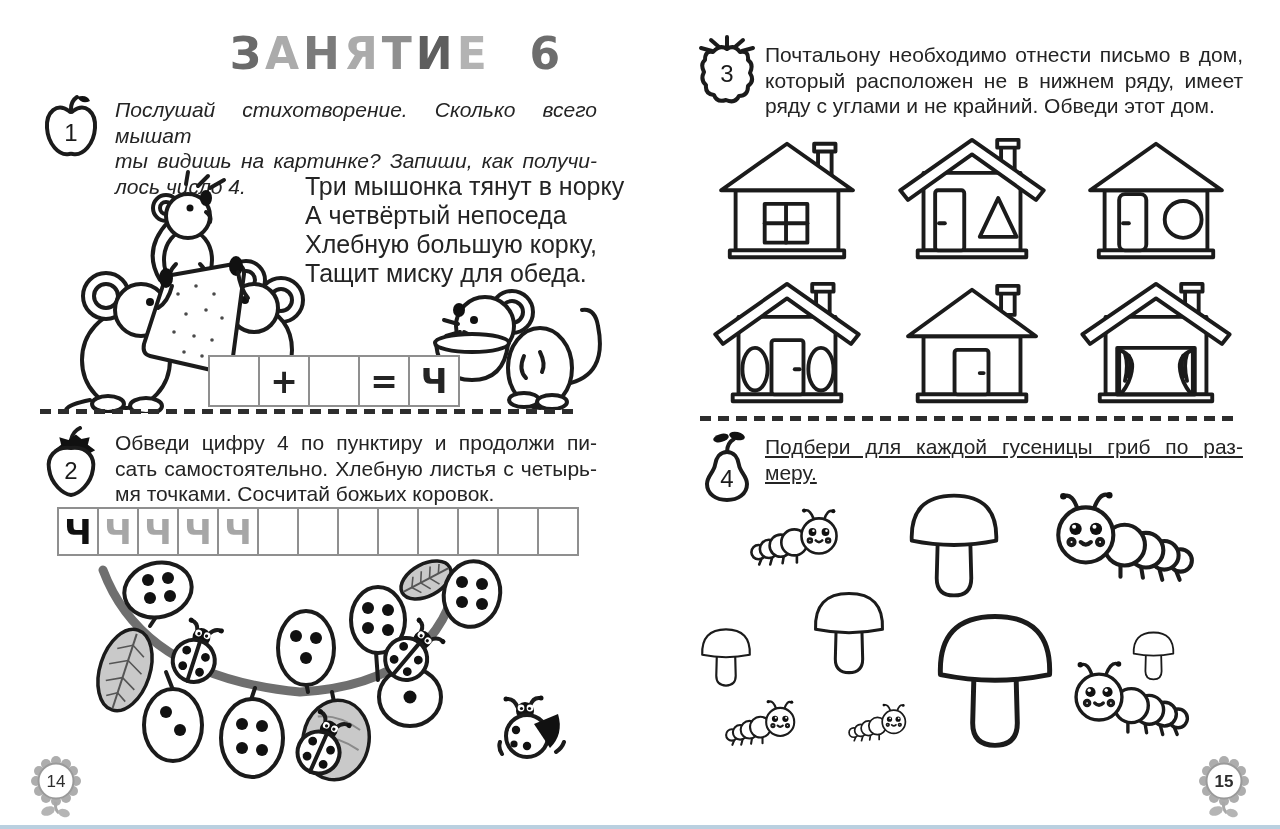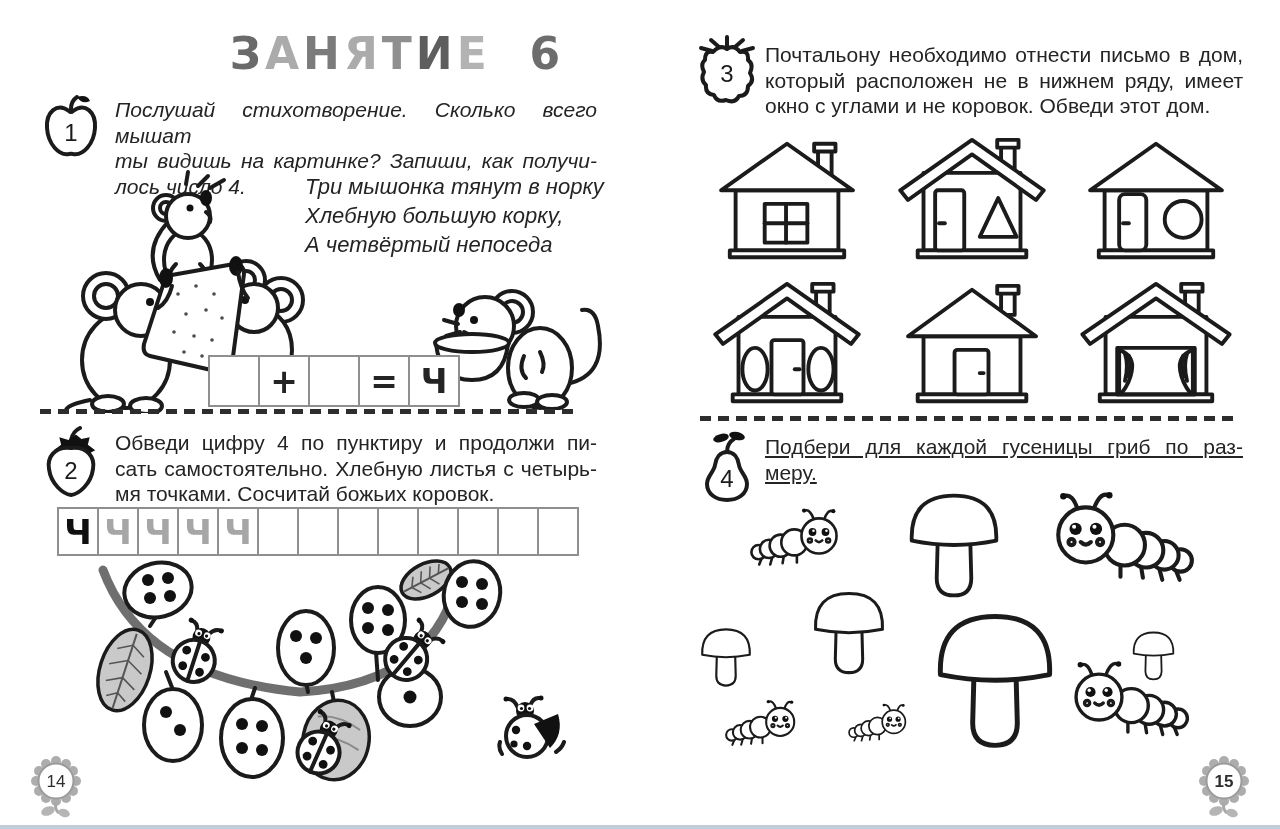--- a/index.html
+++ b/index.html
@@ -12,21 +12,21 @@
   
   .lesson-title{
     left:24px;top:28px;width:540px;text-align:right;
     font-size:44px;font-weight:900;letter-spacing:4px;
     font-family:"DejaVu Sans",sans-serif;
   }
   
   .task-text{font-size:21px;line-height:25.5px;}
   .tline{white-space:nowrap;}
   .tline.j{text-align:justify;text-align-last:justify;white-space:normal;}
-  .pline{font-size:22px;line-height:29px;white-space:nowrap;font-style:italic;}
+  .pline{font-size:25px;line-height:29px;white-space:nowrap;}
   
   .eq-row{display:flex;}
   .eq-cell{
     width:48px;height:48px;border:2px solid #8f8f8f;border-left:none;
     display:flex;align-items:center;justify-content:center;
     font-size:33px;font-weight:bold;font-family:"DejaVu Sans",sans-serif;background:#fff;
   }
   .eq-row .eq-cell:first-child{border-left:2px solid #8f8f8f;}
   .tr-row{display:flex;}
   .tr-cell{
@@ -192,22 +192,23 @@
     </g>
 
     <ellipse class="fb" cx="128" cy="110" rx="7" ry="10"></ellipse>
     <ellipse class="fb" cx="198" cy="98" rx="7" ry="10"></ellipse>
     <path class="ln" d="M120,140 q10,-6 14,-22 M210,130 q-8,-10 -10,-26"></path>
   </svg>
 </div>
 
 <div class="abs" id="poem" style="left:305px;top:172px;width:295px;">
     <div class="pline">Три мышонка тянут в норку</div>
+    <div class="pline">А четвёртый непоседа</div>
     <div class="pline">Хлебную большую корку,</div>
-    <div class="pline">А четвёртый непоседа</div>
+    <div class="pline">Тащит миску для обеда.</div>
   </div>
 
 <div class="abs" style="left:428px;top:280px;width:175px;height:130px;">
   <svg viewBox="0 0 175 130" width="175" height="130">
     <path class="ln" d="M138,104 q42,-8 32,-58 q-3,-18 -16,-16"></path>
     <ellipse class="fw" cx="112" cy="88" rx="32" ry="40"></ellipse>
     <circle class="fw" cx="84" cy="32" r="21"></circle>
     <circle class="fw" cx="84" cy="32" r="11"></circle>
     <circle class="fw" cx="57" cy="46" r="29"></circle>
     <ellipse class="fb" cx="31" cy="30" rx="6" ry="7"></ellipse>
@@ -388,21 +389,21 @@
         <path d="M45,17 l11,-3"></path>
     </g>
     <path class="fw" stroke-width="3.2" d="M16,18 Q8,16 8,26 Q3,30 7,38 Q3,46 9,51 Q8,60 17,61 Q20,69 29,66 Q38,70 42,62 Q51,62 51,52 Q58,47 53,39 Q57,30 51,26 Q52,16 43,18 Q37,10 30,15 Q23,10 16,18 Z"></path>
     <text x="30" y="48" text-anchor="middle" font-size="24" fill="#1b1b1b" font-family="Liberation Sans, sans-serif">3</text>
   </svg>
 </div>
 
 <div class="abs task-text" id="t3-lines" style="left:765px;top:42px;width:478px;">
     <div class="tline j">Почтальону  необходимо  отнести  письмо  в  дом,</div>
     <div class="tline j">который  расположен  не  в  нижнем  ряду,  имеет</div>
-    <div class="tline">окно  с  углами  и  не  коровок.  Обведи  этот  дом.</div>
+    <div class="tline">ряду  с  углами  и  не  крайний.  Обведи  этот  дом.</div>
   </div>
 
 <div class="abs houses">
 
   <div class="house">
     <svg viewBox="0 0 160 132">
       <rect class="fw" x="112" y="14" width="14" height="26"></rect>
         <rect class="fw" x="108" y="8" width="22" height="8"></rect>
       <rect class="fw" x="27" y="56" width="106" height="62"></rect>
       <polygon class="fw" points="12,56 80,8 148,56"></polygon>

